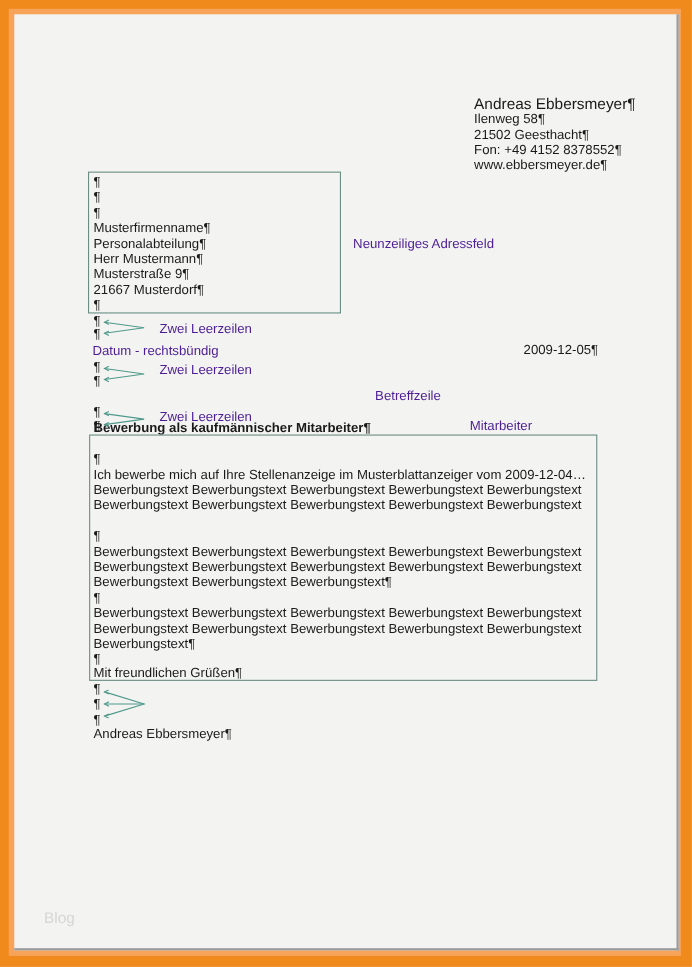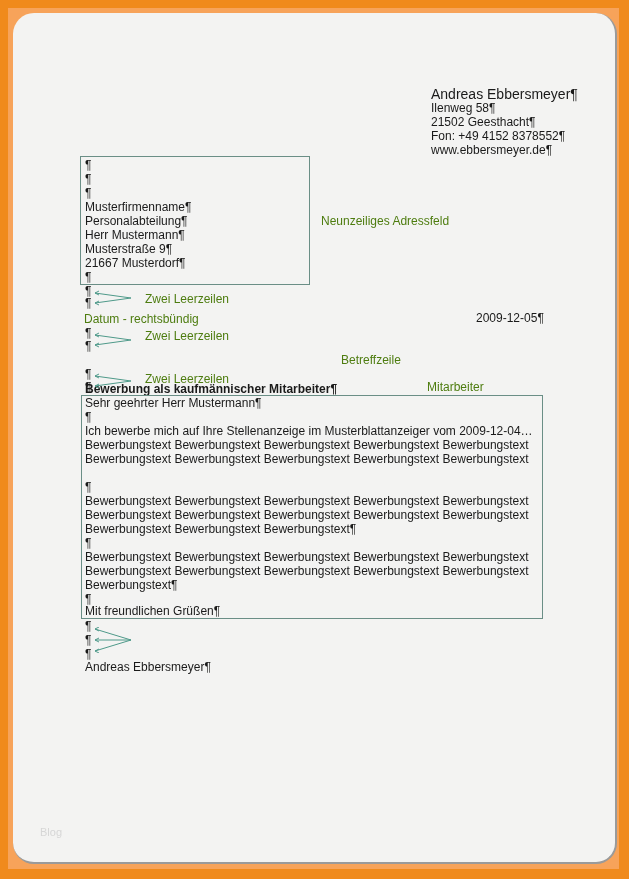--- a/index.html
+++ b/index.html
@@ -12,29 +12,28 @@
   }
   .frame-inner {
     position: absolute; left: 8px; top: 8px; width: 611px; height: 861px;
     background: #f7a35a;
   }
   .page {
     position: absolute; left: 13px; top: 13px; width: 602px; height: 849px;
     background: #f3f3f2;
     border-right: 2px solid #9a9a9a;
     border-bottom: 2px solid #9a9a9a;
-    border-radius: 21px;
   }
   .t { position: absolute; white-space: nowrap; color: #1a1a1a; font-size: 12px; line-height: 14px; }
-  .note { position: absolute; white-space: nowrap; color: #4d7c0f; font-size: 12px; line-height: 14px; }
+  .note { position: absolute; white-space: nowrap; color: #4c1d95; font-size: 12px; line-height: 14px; }
   .sender-name { font-size: 14px; line-height: 16px; }
   .box { position: absolute; border: 1px solid #6a8e86; }
   .bold { font-weight: bold; }
   .arrow { position: absolute; }
-  .watermark { position: absolute; color: #d6d6d6; font-size: 11px; }
+  .watermark { position: absolute; color: #d6d6d6; font-size: 14px; }
 </style>
 </head>
 <body>
 
 <div class="frame-inner"></div>
 <div class="page">
 
   <div class="t sender-name" style="left:418px; top:73px;">Andreas Ebbersmeyer¶</div>
   <div class="t" style="left:418px; top:88px;">Ilenweg 58¶</div>
   <div class="t" style="left:418px; top:102px;">21502 Geesthacht¶</div>
@@ -81,21 +80,20 @@
   <div class="t" style="left:72px; top:367px;">¶</div>
   <svg class="arrow" style="left:80px; top:360px;" width="42" height="16">
     <polyline points="2,3 38,8 2,13" fill="none" stroke="#4f9a8a" stroke-width="1"></polyline>
     <polyline points="6,1 2,3 6,5" fill="none" stroke="#4f9a8a" stroke-width="1"></polyline>
     <polyline points="6,11 2,13 6,15" fill="none" stroke="#4f9a8a" stroke-width="1"></polyline>
   </svg>
   <div class="note" style="left:132px; top:359px;">Zwei Leerzeilen</div>
 
   <div class="note" style="left:414px; top:367px;">Mitarbeiter</div>
   <div class="box" style="left:68px; top:382px; width:460px; height:222px;"></div>
-  <div class="t" style="left:72px; top:383px;">Sehr geehrter Herr Mustermann¶</div>
   <div class="t" style="left:72px; top:397px;">¶</div>
   <div class="t" style="left:72px; top:411px;">Ich bewerbe mich auf Ihre Stellenanzeige im Musterblattanzeiger vom 2009-12-04…</div>
   <div class="t" style="left:72px; top:425px;">Bewerbungstext Bewerbungstext Bewerbungstext Bewerbungstext Bewerbungstext</div>
   <div class="t" style="left:72px; top:439px;">Bewerbungstext Bewerbungstext Bewerbungstext Bewerbungstext Bewerbungstext</div>
   <div class="t" style="left:72px; top:467px;">¶</div>
   <div class="t" style="left:72px; top:481px;">Bewerbungstext Bewerbungstext Bewerbungstext Bewerbungstext Bewerbungstext</div>
   <div class="t" style="left:72px; top:495px;">Bewerbungstext Bewerbungstext Bewerbungstext Bewerbungstext Bewerbungstext</div>
   <div class="t" style="left:72px; top:509px;text-align:right;">Bewerbungstext Bewerbungstext Bewerbungstext¶</div>
   <div class="t" style="left:72px; top:523px;">¶</div>
   <div class="t" style="left:72px; top:537px;">Bewerbungstext Bewerbungstext Bewerbungstext Bewerbungstext Bewerbungstext</div>

